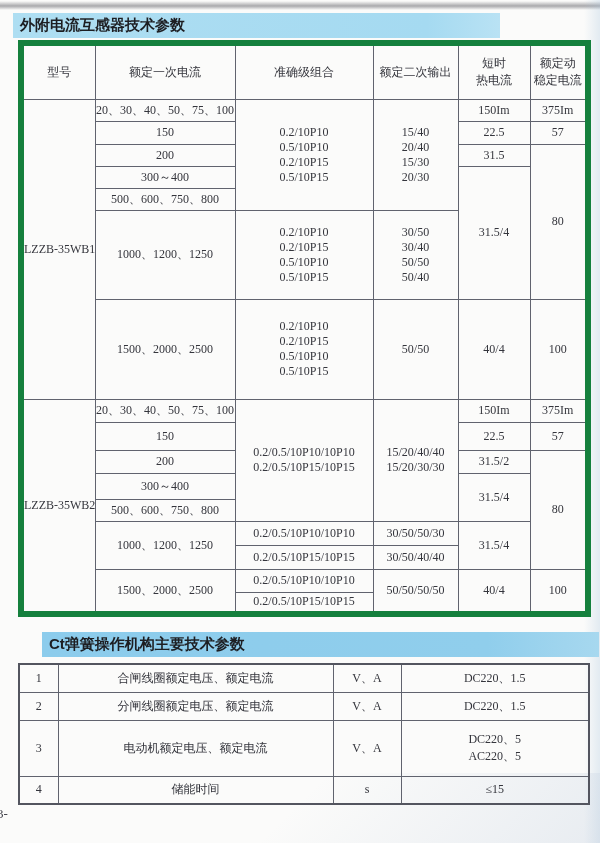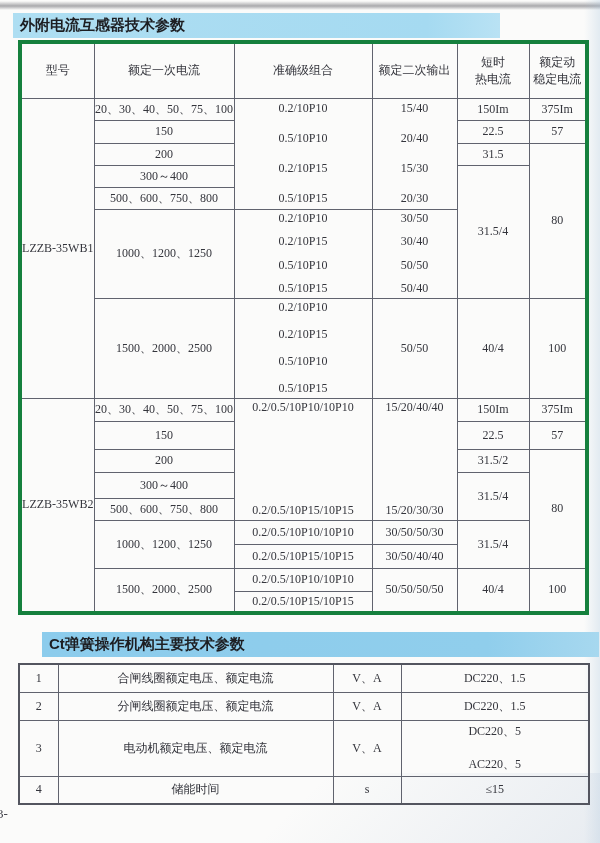--- a/index.html
+++ b/index.html
@@ -36,25 +36,25 @@
   table.t{
     position:absolute;border-collapse:collapse;table-layout:fixed;
     background:transparent;
   }
   table.t td{
     border:1px solid #60636e;
     text-align:center;vertical-align:middle;
     font-size:12px;color:#34353c;padding:0;
     overflow:hidden;white-space:nowrap;
   }
-  table.t1{left:18px;top:40px;width:567px;border:4px solid #15803d;}
+  table.t1{left:18px;top:40px;width:567px;border:6px solid #15803d;}
   table.t2{left:18px;top:663px;width:570px;border:2px solid #53555f;}
   td.hd{font-size:13px;}
   td.hd span{display:block;line-height:17px;}
-  .stack{display:flex;flex-direction:column;justify-content:space-between;align-items:center;}
+  .stack{display:flex;flex-direction:column;justify-content:center;align-items:center;}
   .h106{height:106px;}
   .h86{height:86px;}
   .h96{height:96px;}
   .h118{height:118px;}
   .h50{height:50px;}
   tr.r56{height:56px;} tr.r22{height:22px;} tr.r23{height:23px;} tr.r26{height:26px;}
   tr.r28{height:28px;} tr.r24{height:24px;} tr.r89{height:89px;} tr.r100{height:100px;}
   
   .pagenum{
     position:absolute;left:-3px;top:806px;font-size:13px;color:#3c3c44;

